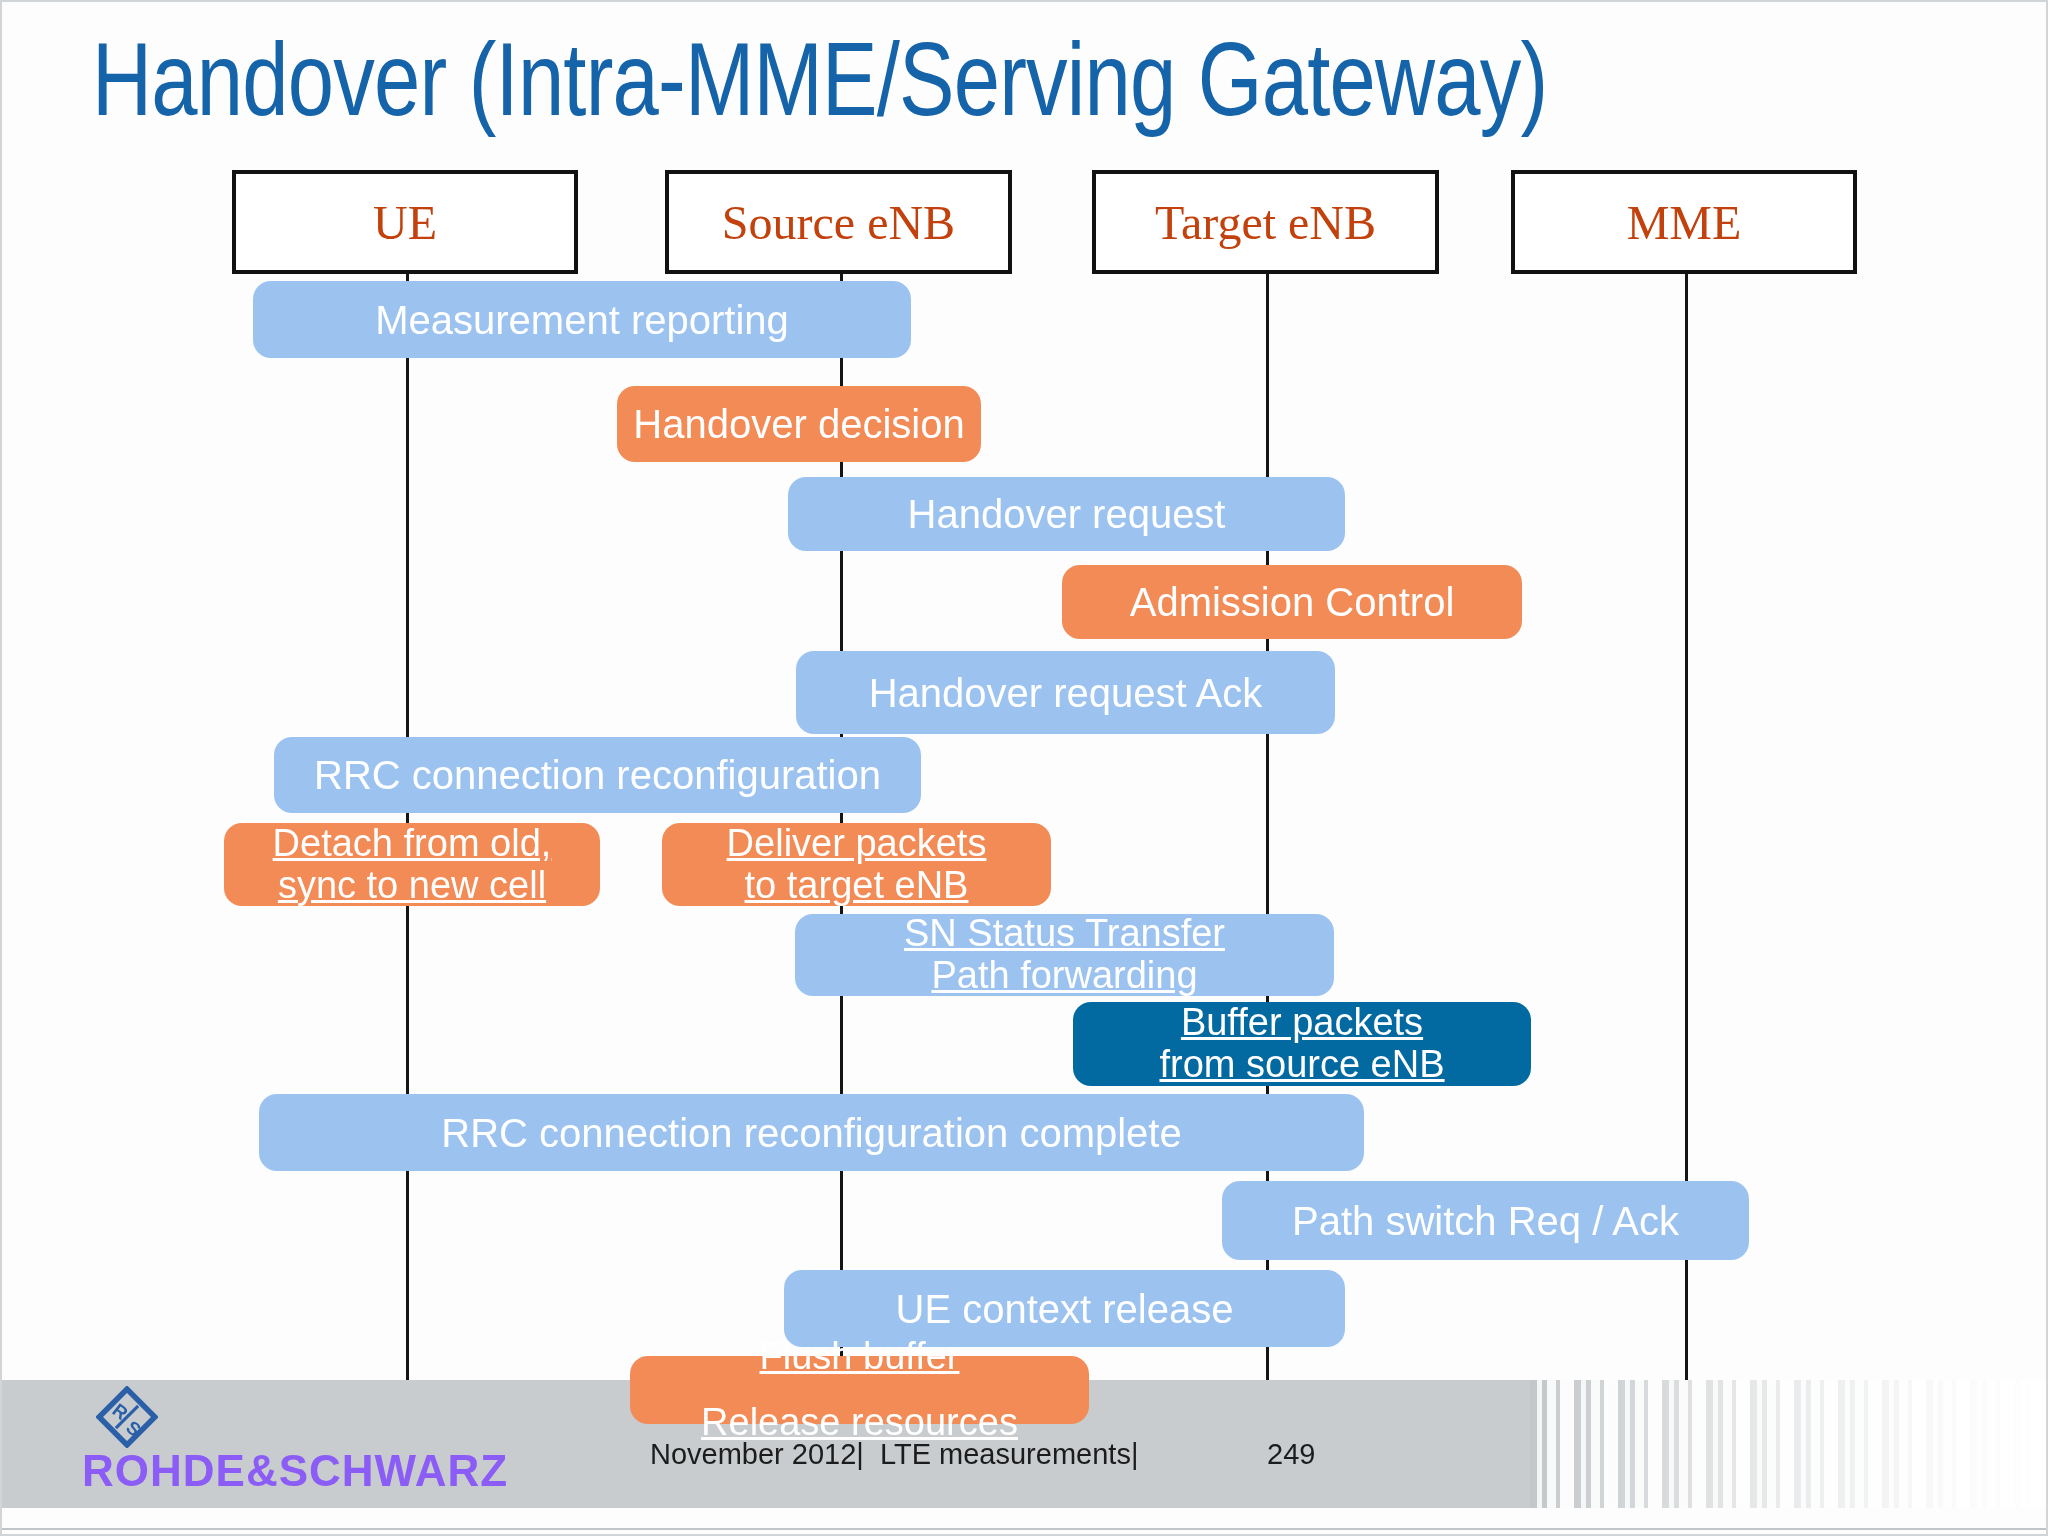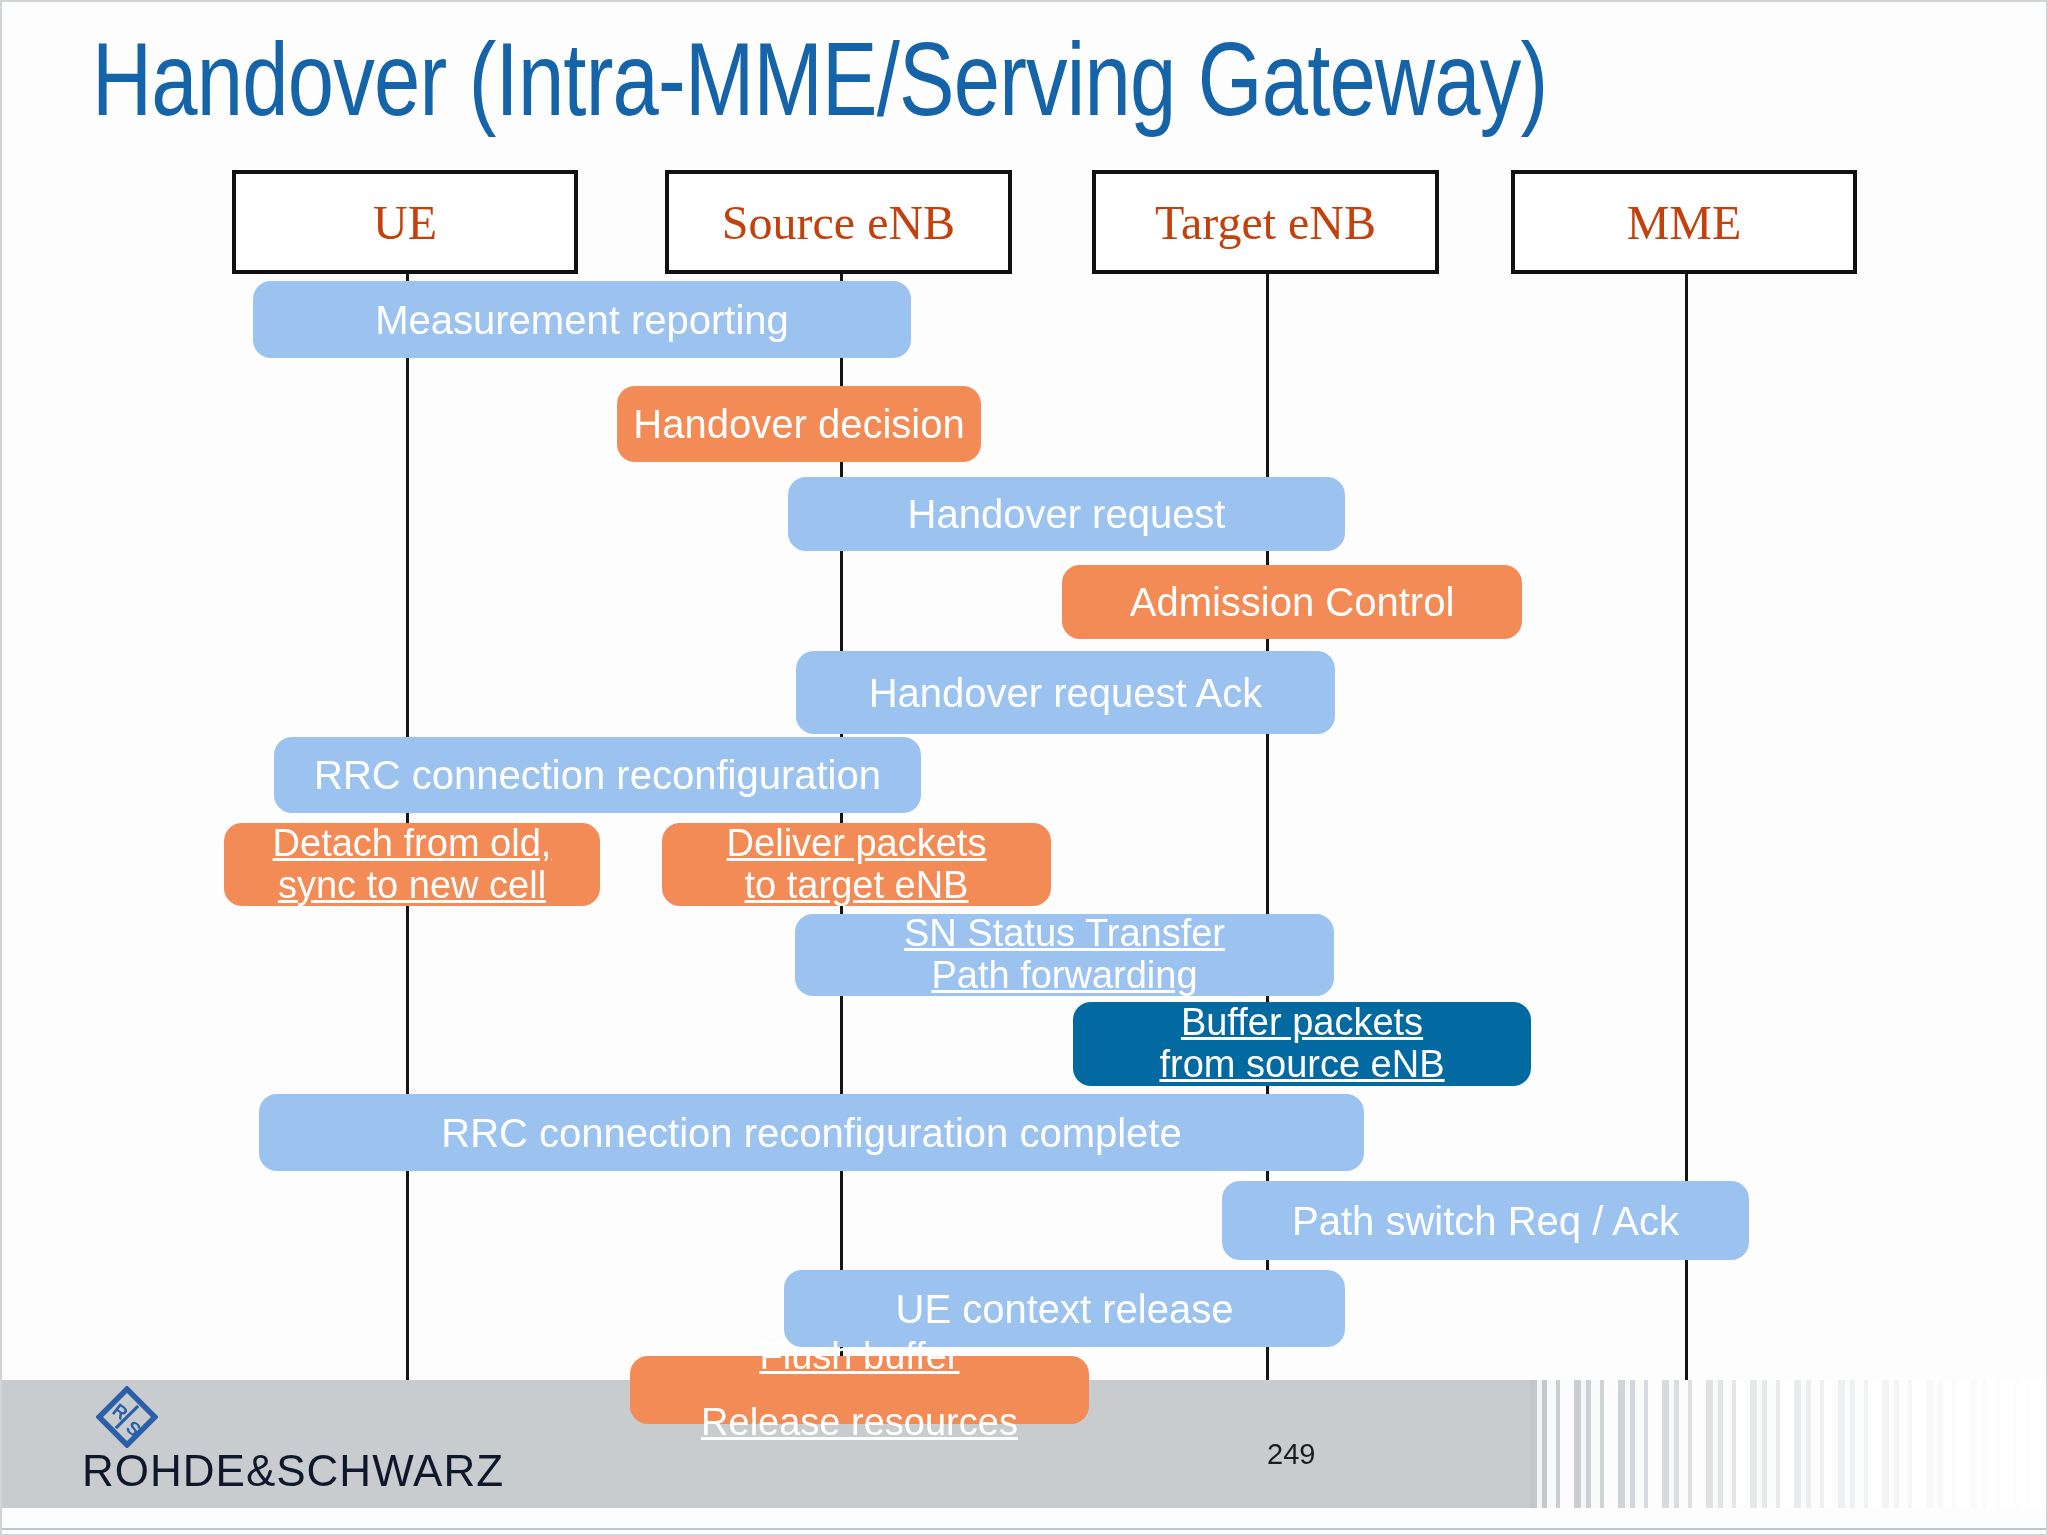--- a/index.html
+++ b/index.html
@@ -61,21 +61,21 @@
         #c3c7ca 0 7px, #f4f5f6 7px 12px,
         #c3c7ca 12px 17px, #f8f9f9 17px 26px,
         #c6cacd 26px 30px, #fcfcfc 30px 44px);
   }
   .brand{
     position:absolute;left:80px;top:1384px;z-index:2;
     display:flex;flex-direction:column;align-items:flex-start;
   }
   .brand-mark{width:62px;height:62px;margin-left:14px;}
   .brand-word{
-    font-size:44px;font-weight:400;color:#0f172a;
+    font-size:44px;font-weight:700;color:#8b5cf6;
     letter-spacing:1px;margin-top:-2px;
     white-space:nowrap;
   }
   .footer-info{
     position:absolute;left:648px;top:1436px;z-index:2;
     font-size:29px;color:#1c1c1c;white-space:pre;
   }
   .footer-page{
     position:absolute;left:1265px;top:1436px;z-index:2;
     font-size:29px;color:#1c1c1c;
@@ -170,15 +170,16 @@
   <div class="brand">
     <svg class="brand-mark" viewBox="0 0 100 100">
       <path d="M50 5 L95 50 L50 95 L5 50 Z" fill="none" stroke="#2b5fa8" stroke-width="9"></path>
       <line x1="32" y1="68" x2="68" y2="32" stroke="#2b5fa8" stroke-width="5"></line>
       <text x="28" y="48" font-size="30" font-weight="bold" fill="#2b5fa8" font-family="Liberation Sans, sans-serif" transform="rotate(38 34 40)">R</text>
       <text x="50" y="76" font-size="30" font-weight="bold" fill="#2b5fa8" font-family="Liberation Sans, sans-serif" transform="rotate(38 56 68)">S</text>
     </svg>
     <div class="brand-word">ROHDE&amp;SCHWARZ</div>
   </div>
 
+  <div class="footer-info">November 2012|  LTE measurements|</div>
   <div class="footer-page">249</div>
 
 </div>
 
 </body></html>

